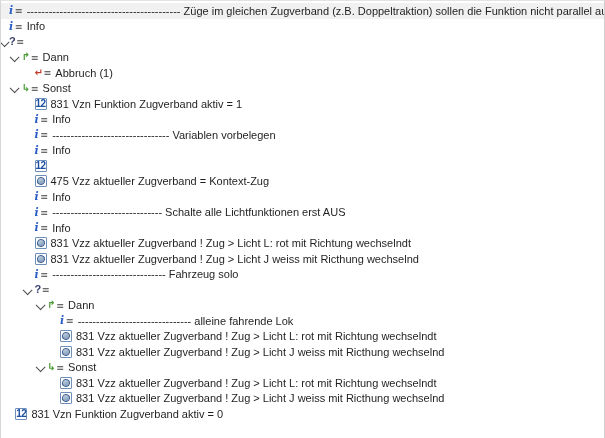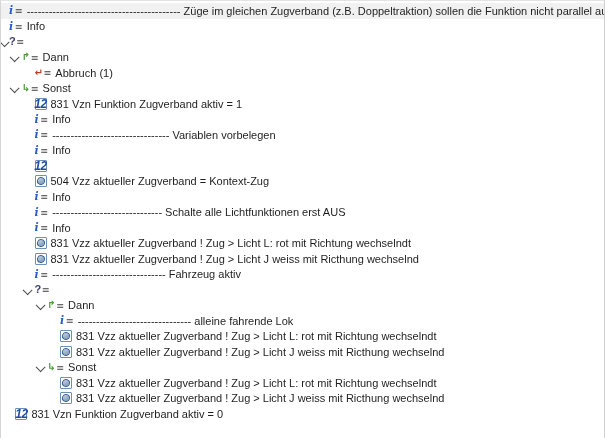--- a/index.html
+++ b/index.html
@@ -24,21 +24,21 @@
   .gi { color:#2a5ec6; font-family:"DejaVu Serif",serif; font-style:italic; font-weight:bold; font-size:11px; margin-right:1.5px; }
   .gq { color:#3a4070; font-weight:bold; font-size:11px; margin-right:0.5px; }
   .gt { color:#4a9b35; font-family:"DejaVu Sans",sans-serif; font-weight:bold; font-size:10px; margin-right:0.5px; }
   .ge { color:#4a9b35; font-family:"DejaVu Sans",sans-serif; font-weight:bold; font-size:10px; margin-right:0.5px; }
   .ga { color:#c03a24; font-family:"DejaVu Sans",sans-serif; font-weight:bold; font-size:10px; margin-right:0.5px; }
   .eq { color:#3a3a3a; font-family:"DejaVu Sans",sans-serif; font-size:9.5px; }
   .box {
     width:12px; height:12px; box-sizing:border-box; border:1px solid #6e8fb9;
     background:#fff; border-radius:1px; display:inline-flex; align-items:center; justify-content:center;
   }
-  .box.num { color:#1d4fa1; font-size:12px; font-weight:bold; letter-spacing:-0.5px;font-style:italic; }
+  .box.num { color:#1d4fa1; font-size:10px; font-weight:bold; letter-spacing:-0.5px; }
   .disc {
     width:8px; height:8px; box-sizing:border-box; border-radius:50%;
     border:1px solid #3f6292; background:linear-gradient(135deg,#cdd9e8 0%,#8ea6c2 70%);
     transform:rotate(18deg);
   }
   .label { color:#1f1f1f; }
 </style>
 </head>
 <body>
 
@@ -128,21 +128,21 @@
           <span class="box num">12</span>
         </span>
   </div>
       <div class="row" style="padding-left: 33.5px;">
 
     <span class="icon">
           <span class="box obj">
             <span class="disc"></span>
           </span>
         </span>
-    <span class="label">504 Vzz aktueller Zugverband = Kontext-Zug</span>
+    <span class="label">475 Vzz aktueller Zugverband = Kontext-Zug</span>
   </div>
       <div class="row" style="padding-left: 33.5px;">
 
     <span class="icon">
           <span class="gi">i</span>
           <span class="eq">≡</span>
         </span>
     <span class="label">Info</span>
   </div>
       <div class="row" style="padding-left: 33.5px;">
@@ -178,21 +178,21 @@
           </span>
         </span>
     <span class="label">831 Vzz aktueller Zugverband ! Zug &gt; Licht J weiss mit Ricthung wechselnd</span>
   </div>
       <div class="row" style="padding-left: 33.5px;">
 
     <span class="icon">
           <span class="gi">i</span>
           <span class="eq">≡</span>
         </span>
-    <span class="label">------------------------------- Fahrzeug aktiv</span>
+    <span class="label">------------------------------- Fahrzeug solo</span>
   </div>
       <div class="row" style="padding-left: 33.5px;">
     <span class="chev" style="left: 23px;"></span>
     <span class="icon">
           <span class="gq">?</span>
           <span class="eq">≡</span>
         </span>
   </div>
       <div class="row" style="padding-left: 46.25px;">
     <span class="chev" style="left: 35.75px;"></span>

